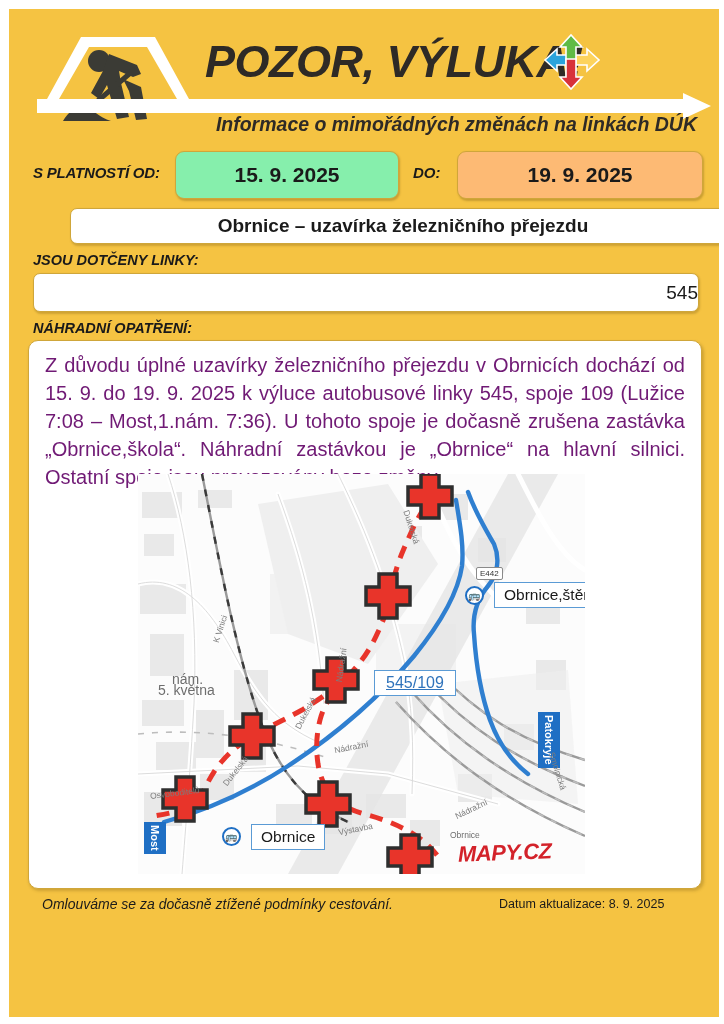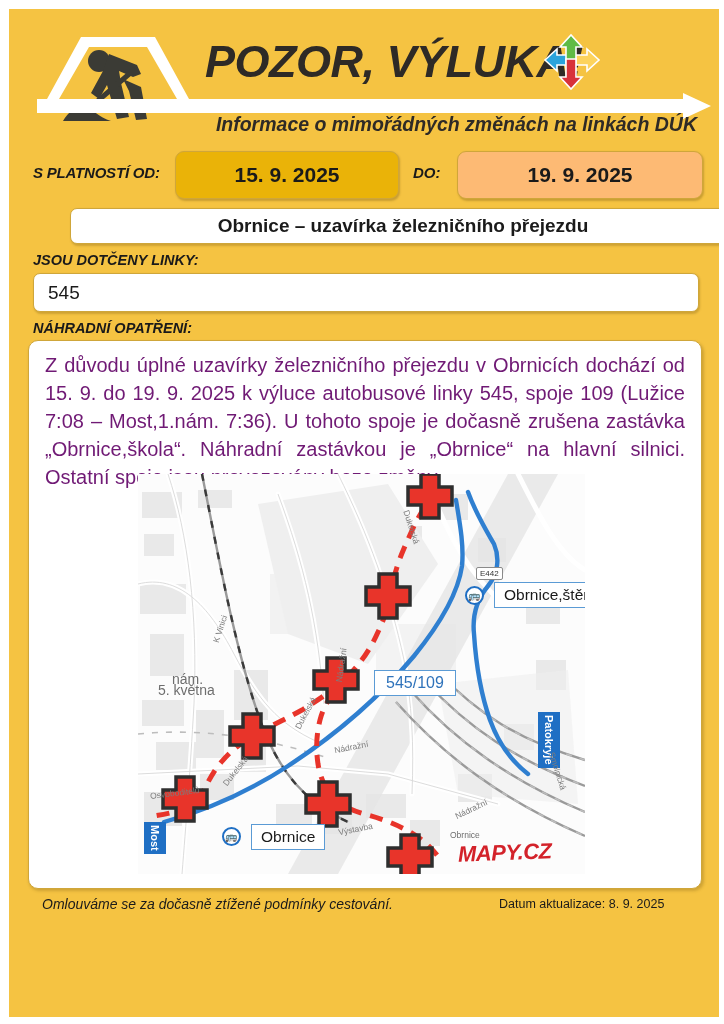--- a/index.html
+++ b/index.html
@@ -92,21 +92,21 @@
     font-weight: bold;
     font-style: italic;
     color: #1a1a1a;
     letter-spacing: -0.2px;
     white-space: nowrap;
   }
   .box-date-from {
     position: absolute;
     left: 166px; top: 0px;
     width: 222px; height: 46px;
-    background: #eab308;
+    background: #86efac;
     border: 1.6px solid #cfa63a;
     border-radius: 9px;
     box-shadow: 1px 1.5px 2px rgba(120,90,20,0.35);
   }
   .lbl-to {
     position: absolute;
     left: 404px; top: 13px;
     font-size: 15px;
     font-weight: bold;
     font-style: italic;
@@ -165,20 +165,21 @@
     white-space: nowrap;
   }
   .box-lines {
     position: absolute;
     left: 24px; top: 264px;
     width: 664px; height: 37px;
     background: #fff;
     border: 1.6px solid #cfa63a;
     border-radius: 7px;
     box-shadow: 1px 1.5px 2px rgba(120,90,20,0.3);
+    text-align: right;
   }
   .box-lines span {
     display: block;
     padding-left: 14px;
     height: 37px;
     line-height: 37px;
     font-size: 19px;
     color: #1a1a1a;
   }
 
@@ -533,21 +534,21 @@
       </svg>
 
       <div class="road-shield" style="left:338px; top:73px;">E442</div>
 
       <div class="bus-dot" style="left:327px; top:112px;">🚌</div>
       <div class="stop-label" style="left:356px; top:108px;">Obrnice,štěrkovna</div>
 
       <div class="bus-dot" style="left:84px; top:353px;">🚌</div>
       <div class="stop-label" style="left:113px; top:350px;">Obrnice</div>
 
-      <div class="route-label" style="left:236px; top:196px;">545/109</div>
+      <div class="route-label" style="left:236px; top:196px;text-decoration:underline;">545/109</div>
 
       <div class="map-badge badge-vert" style="left:6px; top:348px;">Most</div>
       <div class="map-badge badge-vert" style="left:400px; top:238px;">Patokryje</div>
 
       <div class="street-lbl" style="left:68px; top:150px; transform:rotate(-72deg);">K Vinici</div>
       <div class="street-lbl" style="left:256px; top:48px; transform:rotate(72deg);">Dukelská</div>
       <div class="street-lbl" style="left:196px; top:268px; transform:rotate(-11deg);">Nádražní</div>
       <div class="street-lbl" style="left:316px; top:330px; transform:rotate(-26deg);">Nádražní</div>
       <div class="street-lbl" style="left:186px; top:186px; transform:rotate(-82deg);">Nádražní</div>
       <div class="street-lbl" style="left:400px; top:292px; transform:rotate(72deg);">Smolnická</div>

